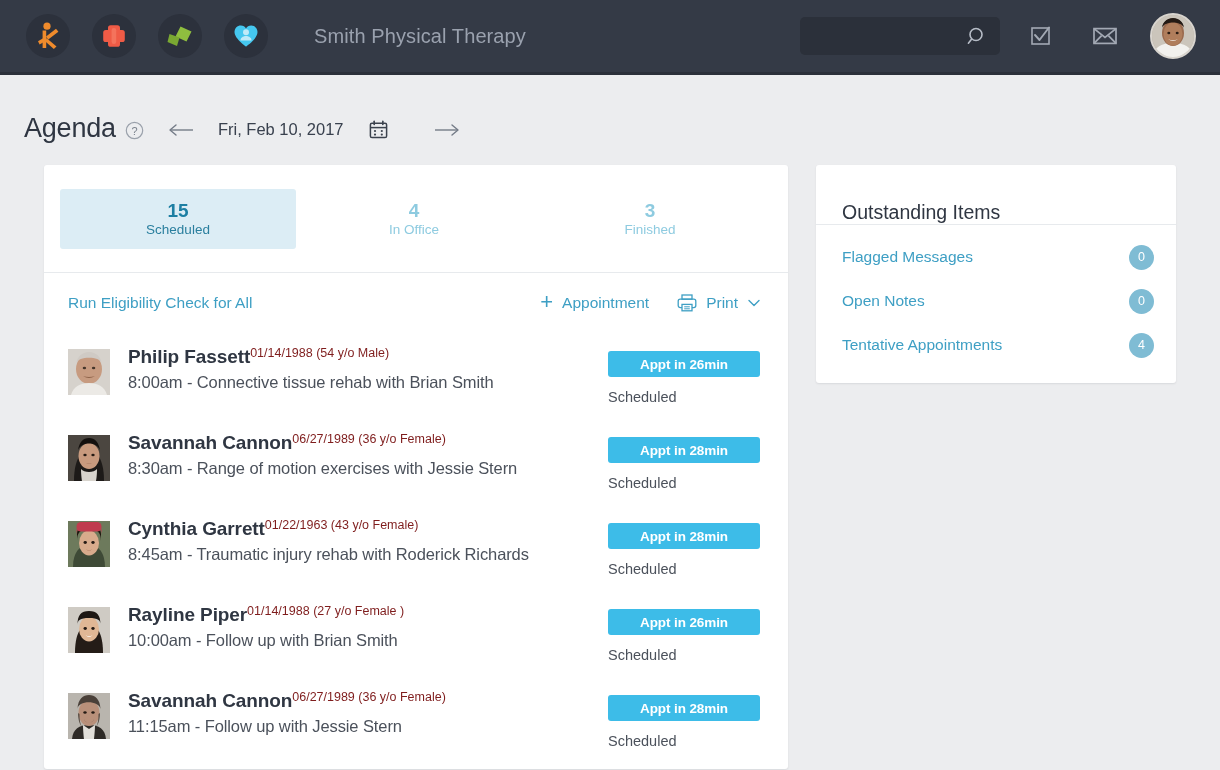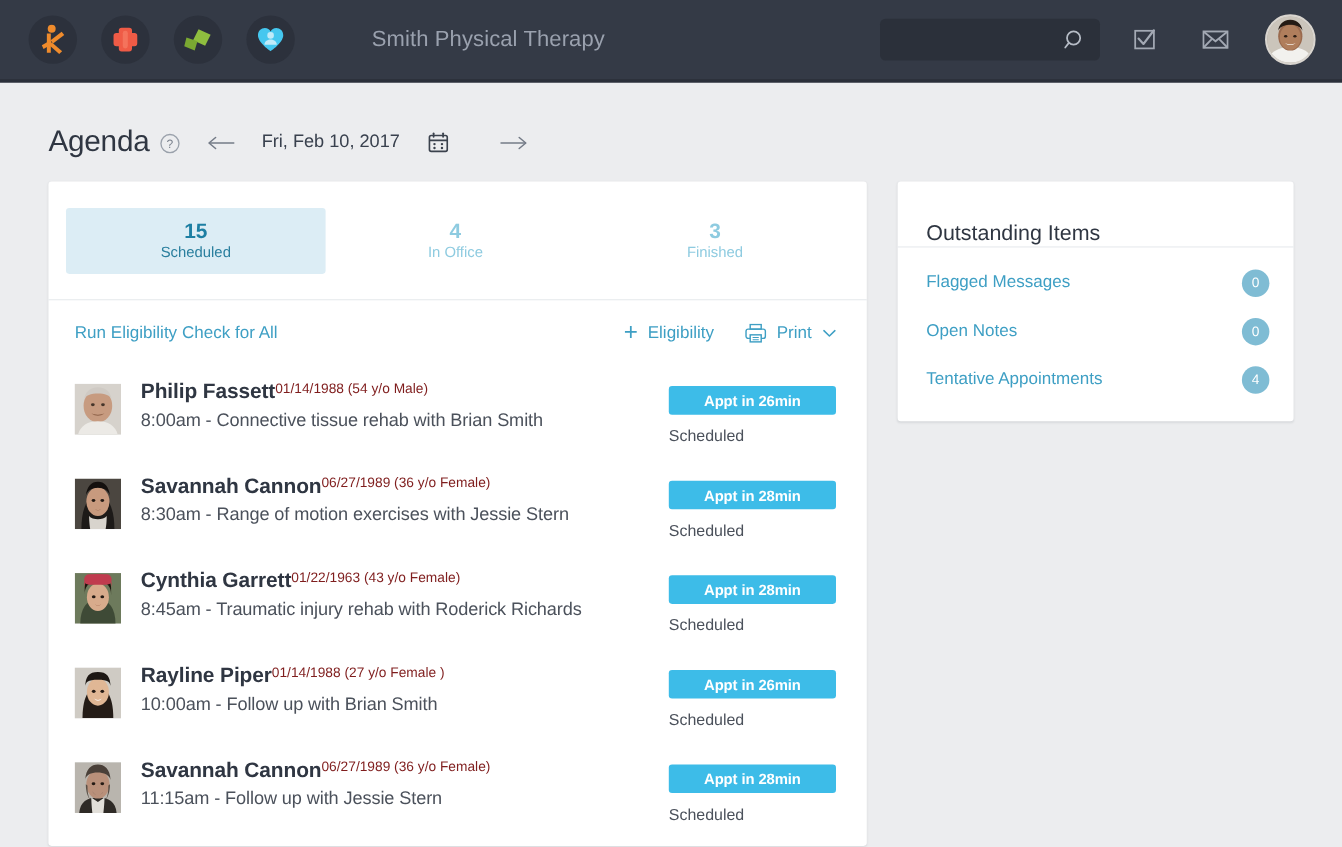--- a/index.html
+++ b/index.html
@@ -39,21 +39,21 @@
     border-radius: 50%;
     background: #2c313c;
     display: flex;
     align-items: center;
     justify-content: center;
     cursor: pointer;
     flex: none;
   }
 
   .org-title {
-    margin-left: 70px;
+    margin-left: 46px;
     color: #9aa1ae;
     font-size: 20px;
     font-weight: 400;
     letter-spacing: 0.1px;
     white-space: nowrap;
   }
 
   .nav-right {
     margin-left: auto;
     display: flex;
@@ -106,21 +106,21 @@
     cursor: pointer;
     border: 2px solid #d9d5cf;
     background: #b7b0a6;
     position: relative;
   }
 
   
   .page-head {
     display: flex;
     align-items: center;
-    padding: 38px 0 0 44px;
+    padding: 38px 0 0 24px;
     height: 68px;
   }
 
   .page-title {
     font-size: 27px;
     color: #2f3642;
     font-weight: 400;
     letter-spacing: -0.2px;
   }
 
@@ -547,21 +547,21 @@
     </div>
 
     <div class="action-bar">
 
       <span class="link-blue">Run Eligibility Check for All</span>
 
       <div class="action-right">
 
         <div class="action-item">
           <span class="plus-glyph">+</span>
-          <span>Eligibility</span>
+          <span>Appointment</span>
         </div>
 
         <div class="action-item">
           <span style="display:flex;">
             <svg width="20" height="18" viewBox="0 0 20 18" aria-hidden="true">
               <rect x="5" y="1" width="10" height="4.2" fill="none" stroke="#3e9fc4" stroke-width="1.3"></rect>
               <rect x="1.2" y="5.2" width="17.6" height="8.4" rx="2" fill="none" stroke="#3e9fc4" stroke-width="1.3"></rect>
               <rect x="5" y="10.4" width="10" height="6.4" fill="#fff" stroke="#3e9fc4" stroke-width="1.3"></rect>
               <line x1="7.2" y1="12.8" x2="12.8" y2="12.8" stroke="#3e9fc4" stroke-width="1"></line>
               <line x1="7.2" y1="14.8" x2="12.8" y2="14.8" stroke="#3e9fc4" stroke-width="1"></line>

